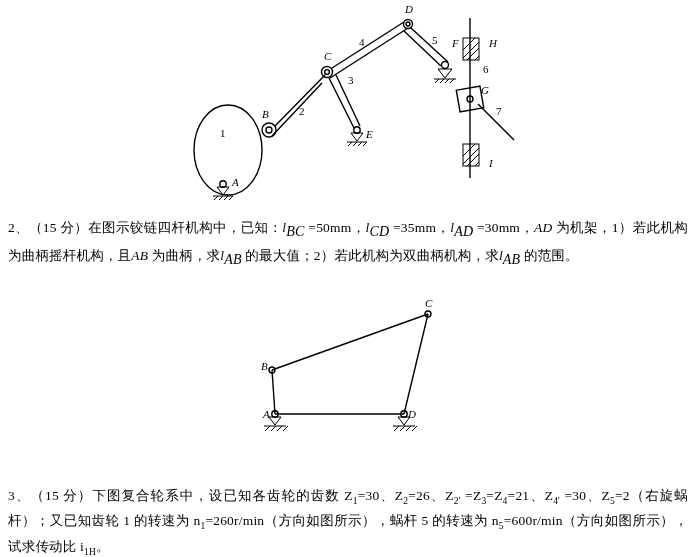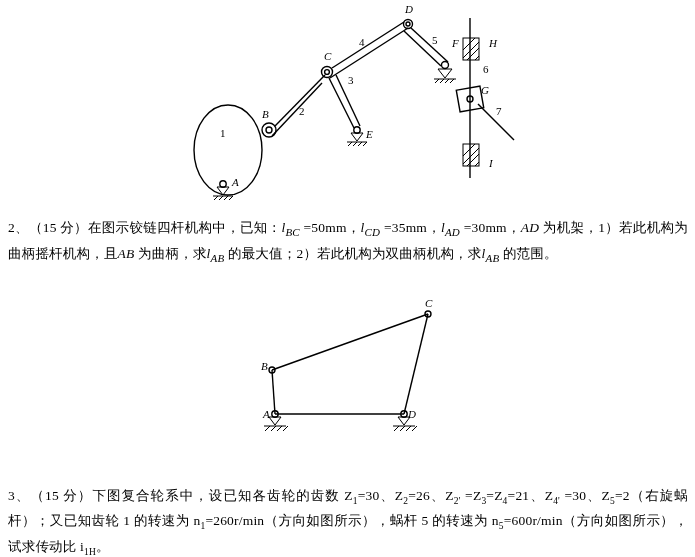--- a/index.html
+++ b/index.html
@@ -34,21 +34,21 @@
     width: 680px;
     font-size: 13.5px;
     line-height: 1.75;
     letter-spacing: 0.2px;
     text-align: justify;
   }
   #para2 { top: 216px; }
   #para3 { top: 484px; }
 
   .it { font-style: italic; }
-  .sub { font-size: 11px; vertical-align: sub; font-style: italic; }
+  .sub { font-size: 14px; vertical-align: sub; font-style: italic; }
   .subn { font-size: 9.5px; vertical-align: sub; font-style: normal; }
 
   svg { display: block; }
   .stroke { stroke: #000; fill: none; stroke-width: 1.4; }
   .thin { stroke: #000; fill: none; stroke-width: 1; }
   .lbl {
     font-family: "Liberation Serif", serif;
     font-size: 11px;
     font-style: italic;
     fill: #000;

